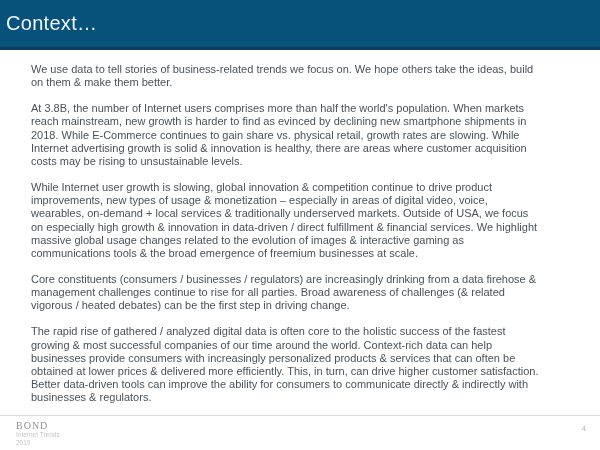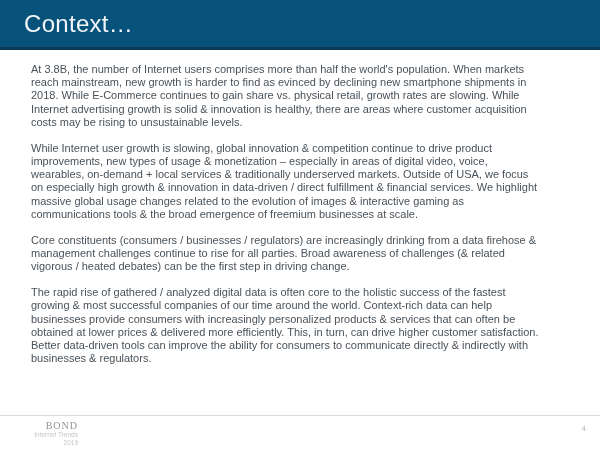--- a/index.html
+++ b/index.html
@@ -23,24 +23,24 @@
     width: 600px;
     height: 50px;
     background: #07527b;
     border-bottom: 3px solid #0e3c58;
     display: flex;
     align-items: center;
     box-sizing: border-box;
   }
   .slide-title {
     color: #f2f5f7;
-    font-size: 24px;
+    font-size: 20px;
     font-weight: 400;
     letter-spacing: 0.3px;
-    padding-left: 24px;
+    padding-left: 6px;
     margin: 0;
   }
   
   .content-area {
     position: absolute;
     top: 63px;
     left: 31px;
     width: 548px;
   }
   .para {
@@ -57,21 +57,21 @@
     left: 0;
     width: 600px;
     height: 1px;
     background: #dcdcdc;
   }
   .footer-logo {
     position: absolute;
     top: 420px;
     left: 16px;
     width: 62px;
-    text-align: right;
+    text-align: left;
   }
   .logo-name {
     font-family: "Liberation Serif", serif;
     font-size: 10px;
     letter-spacing: 1px;
     color: #939393;
     line-height: 11px;
   }
   .logo-subtitle {
     font-size: 6.5px;
@@ -94,20 +94,22 @@
 </head>
 <body>
 
 <div class="slide">
 
   <div class="header-bar">
     <h1 class="slide-title">Context…</h1>
   </div>
 
   <div class="content-area">
+    <p class="para">We use data to tell stories of business-related trends we focus on. We hope others take the ideas, build
+on them &amp; make them better.</p>
     <p class="para">At 3.8B, the number of Internet users comprises more than half the world's population. When markets
 reach mainstream, new growth is harder to find as evinced by declining new smartphone shipments in
 2018. While E-Commerce continues to gain share vs. physical retail, growth rates are slowing. While
 Internet advertising growth is solid &amp; innovation is healthy, there are areas where customer acquisition
 costs may be rising to unsustainable levels.</p>
     <p class="para">While Internet user growth is slowing, global innovation &amp; competition continue to drive product
 improvements, new types of usage &amp; monetization – especially in areas of digital video, voice,
 wearables, on-demand + local services &amp; traditionally underserved markets. Outside of USA, we focus
 on especially high growth &amp; innovation in data-driven / direct fulfillment &amp; financial services. We highlight
 massive global usage changes related to the evolution of images &amp; interactive gaming as

